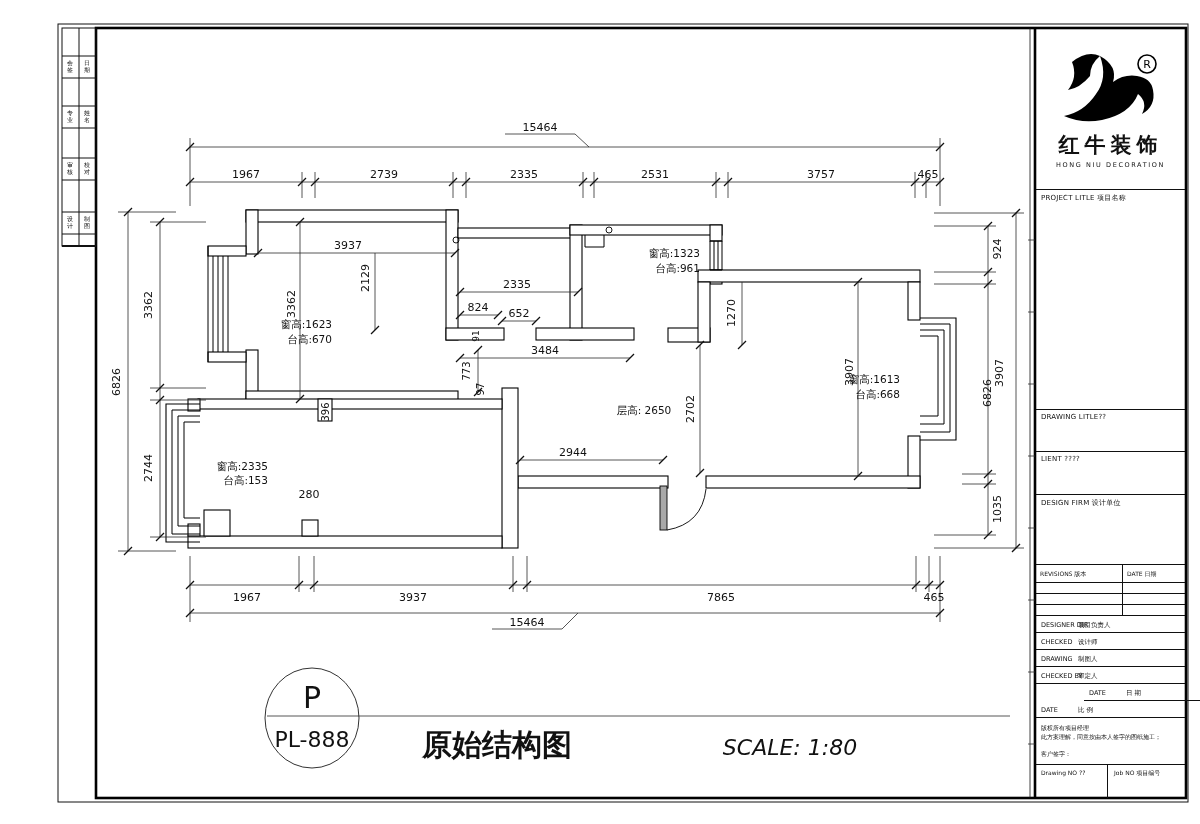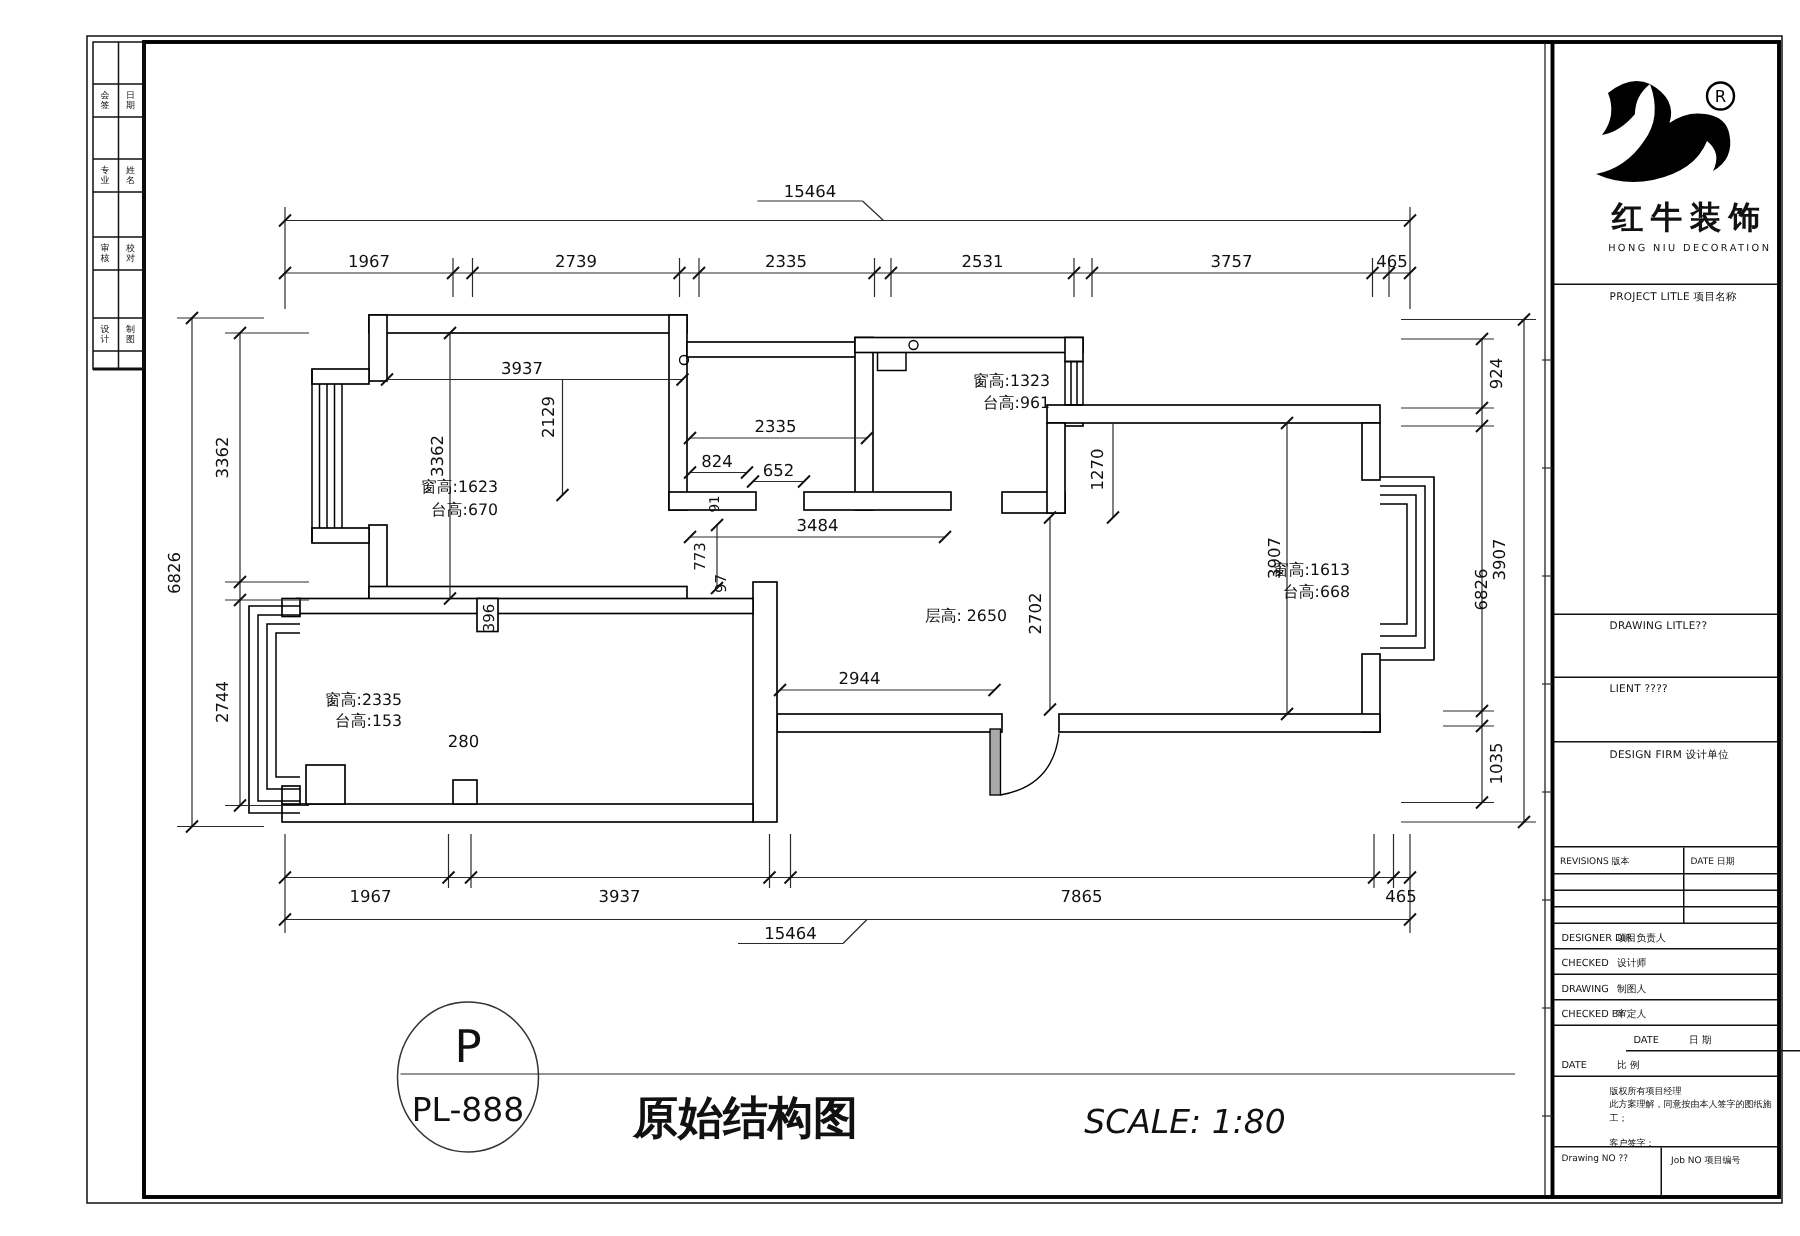--- a/index.html
+++ b/index.html
@@ -1,21 +1,21 @@
 <!DOCTYPE html>
 <html><head>
 <meta charset="utf-8">
 <style>
   html,body{margin:0;padding:0;background:#e8e8e8;}
   #page{position:relative;width:1200px;height:824px;background:#ffffff;overflow:hidden;
         font-family:"DejaVu Sans","Liberation Sans",sans-serif;}
   #cad{position:absolute;left:0;top:0;width:1200px;height:824px;}
   
   #titleblock{position:absolute;left:1036px;top:29px;width:149px;height:768px;color:#111;}
-  .tb-sec{position:absolute;left:0;width:149px;border-bottom:1px solid #111;box-sizing:border-box;padding-left:32px;}
+  .tb-sec{position:absolute;left:0;width:149px;border-bottom:1px solid #111;box-sizing:border-box;}
   .tb-label{font-size:7px;padding:3px 0 0 5px;letter-spacing:.2px;white-space:nowrap;}
   #logo-box{position:absolute;left:0;top:0;width:149px;height:161px;text-align:center;}
   #brand-cn{font-size:21px;font-weight:bold;letter-spacing:5px;margin-top:2px;white-space:nowrap;}
   #brand-en{font-size:6.5px;letter-spacing:1.6px;margin-top:2px;white-space:nowrap;}
   .rev-head{position:absolute;top:0;height:18px;box-sizing:border-box;font-size:6px;
             padding:5px 0 0 4px;white-space:nowrap;}
   .rev-row{position:absolute;left:0;width:149px;height:11px;border-bottom:1px solid #111;box-sizing:border-box;}
   .rev-div{position:absolute;top:0;width:1px;background:#111;}
   .info-row{position:absolute;left:0;width:149px;height:17px;border-bottom:1px solid #111;
             box-sizing:border-box;font-size:6.5px;}

